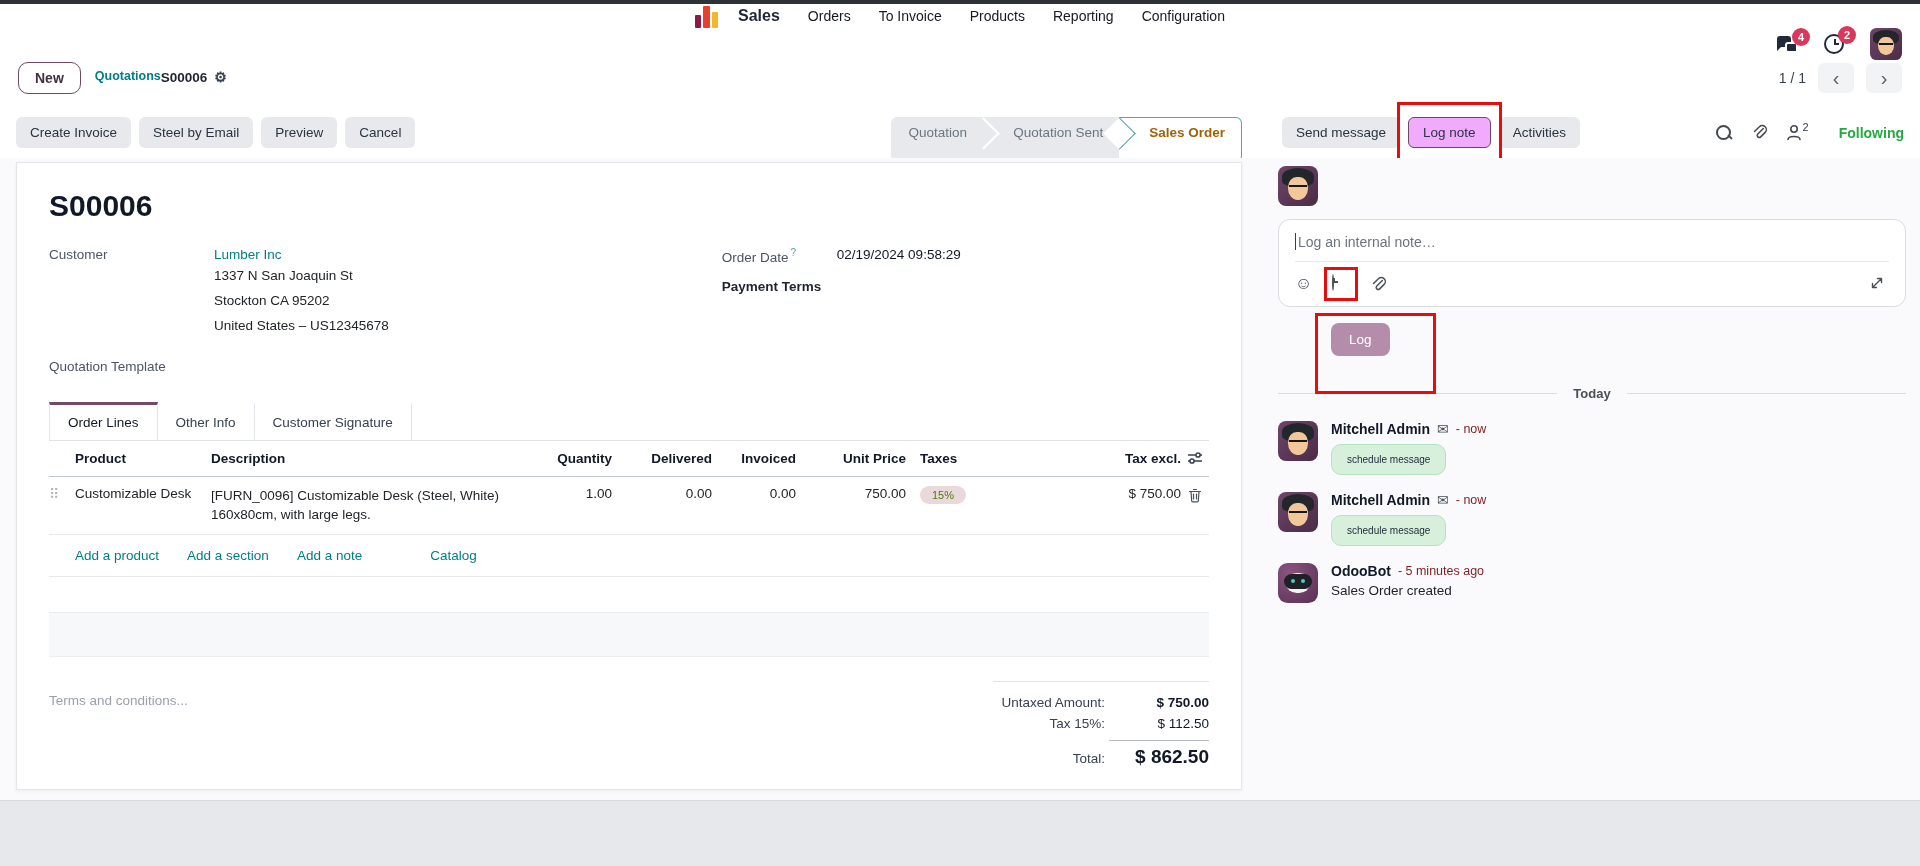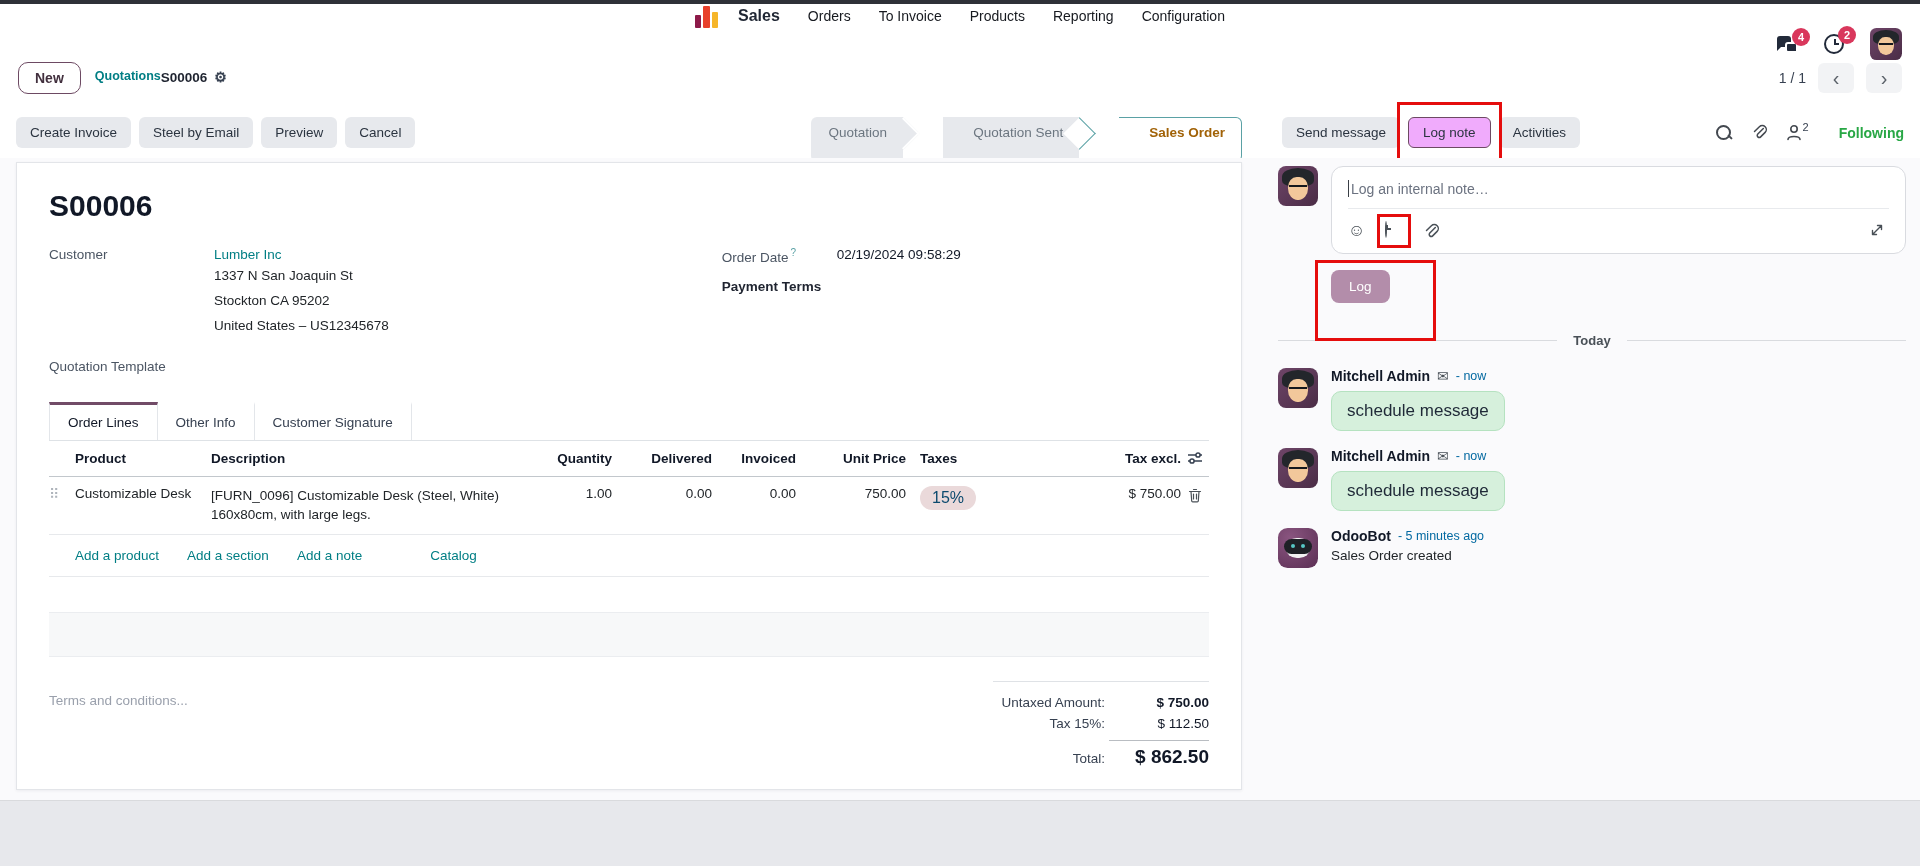--- a/index.html
+++ b/index.html
@@ -52,21 +52,21 @@
   .pager-text { font-size:14px; color:#374151; }
   .pager-btn { width:36px; height:30px; background:#f2f3f5; border:none; border-radius:6px; color:#5a6068; font-size:16px; cursor:pointer; display:flex; align-items:center; justify-content:center; }
   .pager-prev::before { content:"\2039"; font-size:20px; }
   .pager-next::before { content:"\203A"; font-size:20px; }
 
   
   .control-row { position:relative; height:50px; background:#fff; }
   .action-buttons { position:absolute; left:16px; top:9px; display:flex; gap:8px; }
   .btn { background:#e7e9ed; border:none; border-radius:6px; padding:8px 14px; font-size:13.5px; font-weight:500; color:#2b3440; cursor:pointer; white-space:nowrap; }
 
-  .statusbar { position:absolute; right:678px; top:9px; display:flex; height:45px;gap:40px; }
+  .statusbar { position:absolute; right:678px; top:9px; display:flex; height:45px; }
   .sb-step { position:relative; background:#e7e9ed; color:#6c7680; padding:8px 16px 0 30px; font-size:13.5px; cursor:pointer; }
   .sb-step.first { border-radius:6px 0 0 6px; padding-left:18px; }
   .sb-step .arr { content:''; position:absolute; top:4.5px; right:-11.5px; width:23px; height:23px; background:#e7e9ed; transform:rotate(45deg); border-top:2.5px solid #fff; border-right:2.5px solid #fff; z-index:2; }
   .sb-step .arr.teal { background:#fff; border-top:1.5px solid #5aa1a5; border-right:1.5px solid #5aa1a5; }
   .sb-step.active { background:#fff; border:1px solid #5aa1a5; border-left:none; border-radius:0 6px 6px 0; color:#a16207; font-weight:700; padding-top:7px; }
 
   .chatter-controls { position:absolute; left:1282px; right:16px; top:9px; display:flex; align-items:center; gap:8px; }
   .lognote-wrap { position:relative; }
   .btn-lognote { background:#f0abfc; border:1px solid #6d4a63; border-radius:6px; padding:7px 14px; font-size:13.5px; font-weight:500; color:#2b3440; cursor:pointer; }
   .red-frame { position:absolute; border:3px solid #e50d0d; pointer-events:none; }
@@ -106,21 +106,21 @@
   .tab.active { border-top:3px solid #714B67; color:#111827; position:relative; }
 
   
   .otable-head, .otable-row { display:grid; grid-template-columns:26px 136px 1fr 70px 100px 84px 110px 135px 140px 28px; align-items:center; }
   .otable-head { height:36px; border-bottom:1px solid #c2c7cc; font-weight:700; color:#111827; font-size:13.5px; }
   .otable-row { align-items:start; padding:9px 0; border-bottom:1px solid #e7e9ec; font-size:13.5px; }
   .cell-r { text-align:right; }
   .cell-taxes { padding-left:14px; }
   .drag-handle::before { content:"\283F"; color:#aeb4bb; font-size:14px; cursor:grab; }
   .desc-line { line-height:1.45; color:#212529; }
-  .tax-pill { display:inline-block; background:#ead9da; border-radius:12px; padding:3px 12px; font-size:16px; color:#0c4a6e; }
+  .tax-pill { display:inline-block; background:#ead9da; border-radius:12px; padding:3px 12px; font-size:11px; color:#4d7c0f; }
   .row-trash { display:flex; justify-content:center; padding-top:2px; cursor:pointer; }
   .head-settings { display:flex; justify-content:center; cursor:pointer; }
 
   .table-links { display:flex; gap:28px; padding:13px 0 13px 26px; border-bottom:1px solid #e7e9ec; font-size:13.5px; }
   .table-links .catalog { margin-left:40px; }
   .stripe1 { height:36px; border-bottom:1px solid #ebedf0; }
   .stripe2 { height:44px; background:#f7f8f9; border-bottom:1px solid #ebedf0; }
   .stripe3 { height:22px; }
 
   .sheet-bottom { display:flex; margin-top:2px; }
@@ -128,21 +128,21 @@
   .totals { margin-left:auto; width:336px; }
   .totals-topline { border-top:1px solid #dfe2e6; width:216px; margin-left:auto; margin-bottom:10px; }
   .trow { display:flex; justify-content:flex-end; align-items:baseline; gap:4px; padding:3px 0; }
   .tlabel { color:#374151; }
   .tvalue { width:100px; text-align:right; color:#111827; }
   .tv-bold { font-weight:700; }
   .tv-total { font-size:19px; font-weight:700; border-top:1px solid #b9bdc2; padding-top:5px; margin-top:3px; }
 
   
   .chatter { position:absolute; left:1278px; top:8px; width:628px; }
-  .composer { display:flex; gap:13px; }
+  .composer { display:flex; gap:13px;flex-direction:column; }
   .composer-box { flex:1; background:#fff; border:1px solid #d9dbe0; border-radius:12px; padding:13px 16px 8px; }
   .placeholder-line { display:flex; align-items:center; color:#6b7280; font-size:14px; cursor:text; }
   .caret { width:1px; height:17px; background:#3a3f46; margin-right:2px; }
   .composer-divider { border-top:1px solid #e8eaed; margin:11px 0 8px; }
   .composer-icons { display:flex; align-items:center; gap:20px; height:28px; position:relative; }
   .smiley::before { content:"\263A"; font-size:17px; color:#495057; cursor:pointer; }
   .clock-wrap { position:relative; width:18px; height:18px; cursor:pointer; }
   .clock-sm { width:17px; height:17px; border:1.6px solid #495057; border-radius:50%; position:relative; }
   .clock-sm::before { content:''; position:absolute; left:46%; top:18%; width:1.6px; height:4.5px; background:#495057; }
   .clock-sm::after { content:''; position:absolute; left:46%; top:42%; width:4.5px; height:1.6px; background:#495057; }
@@ -153,22 +153,22 @@
   .rf-log { left:-16px; top:-10px; right:-46px; bottom:-38px; }
 
   .today { display:flex; align-items:center; gap:16px; margin:30px 0 20px; }
   .today-line { flex:1; border-top:1px solid #d9dbdf; }
   .today-label { color:#495057; font-weight:700; font-size:13px; }
 
   .message { display:flex; gap:13px; margin-bottom:17px; }
   .msg-head { display:flex; align-items:center; gap:7px; }
   .msg-author { font-weight:700; color:#111827; font-size:14px; }
   .env-icon::before { content:"\2709"; color:#495057; font-size:14px; }
-  .msg-time { color:#0369a1; font-size:12.5px; }
-  .msg-note { margin-top:7px; display:inline-block; background:#d6f0dc; border:1px solid #b5e2c0; border-radius:10px; padding:9px 15px; font-size:17px; color:#1f2937; }
+  .msg-time { color:#7f1d1d; font-size:12.5px; }
+  .msg-note { margin-top:7px; display:inline-block; background:#d6f0dc; border:1px solid #b5e2c0; border-radius:10px; padding:9px 15px; font-size:10px; color:#1f2937; }
   .msg-plain { margin-top:4px; font-size:13.5px; color:#212529; }
 
   .bottom-band { height:66px; background:#e7e8ec; border-top:1px solid #d9dadd; }
 </style>
 </head>
 <body>
 
 <div class="topstrip"></div>
 
 <div class="navbar">

